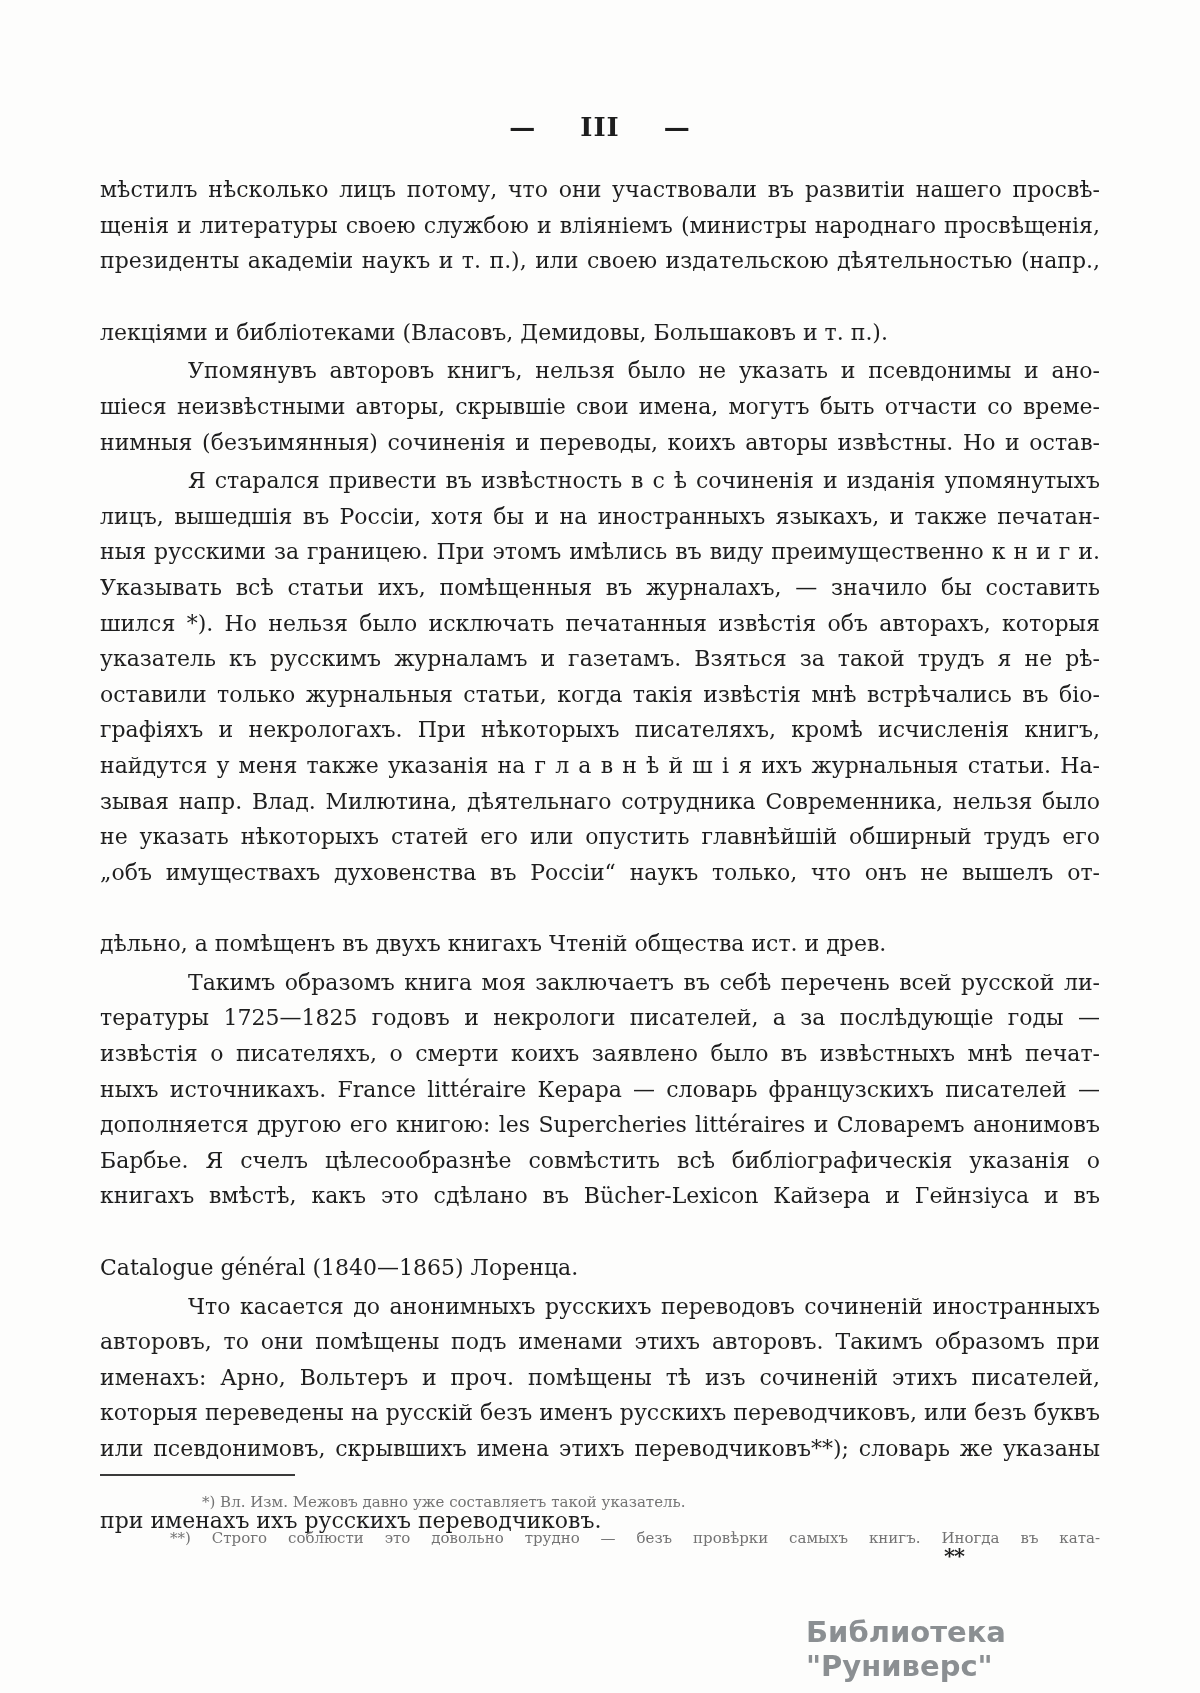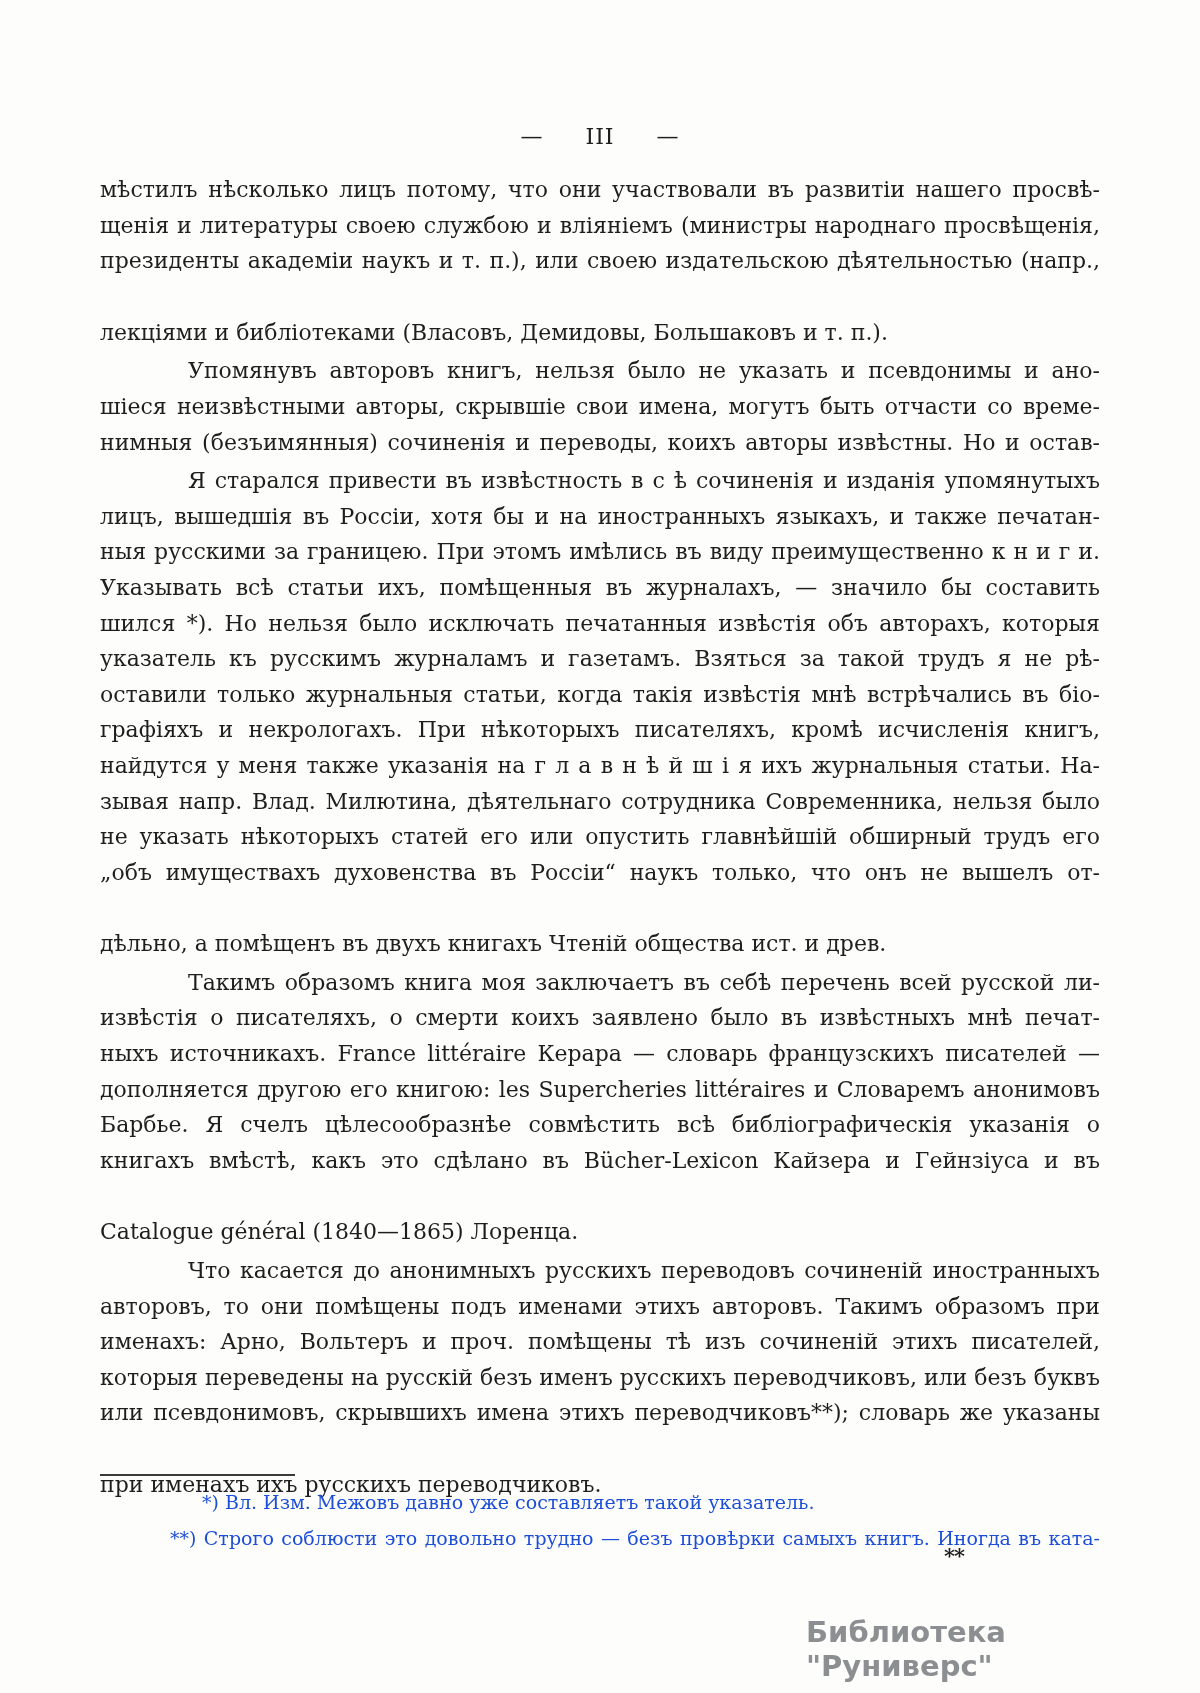--- a/index.html
+++ b/index.html
@@ -9,26 +9,26 @@
     width: 1200px;
     height: 1693px;
     background: #fdfdfc;
     font-family: "DejaVu Serif", "Liberation Serif", serif;
     color: #1e1e1e;
     overflow: hidden;
   }
 
   .page-number {
     position: absolute;
-    top: 124px;
+    top: 112px;
     left: 100px;
     width: 1000px;
     text-align: center;
-    font-size: 22px;
-    font-weight: normal;
+    font-size: 26px;
+    font-weight: bold;
     word-spacing: 34px;
     letter-spacing: 1px;
   }
 
   .body-text {
     position: absolute;
     top: 172px;
     left: 100px;
     width: 1000px;
   }
@@ -54,23 +54,23 @@
     background: #3a3a3a;
   }
 
   .footnotes {
     position: absolute;
     top: 1484px;
     left: 100px;
     width: 1000px;
   }
   .footnote {
-    font-size: 19px;
+    font-size: 15px;
     line-height: 36px;
-    color: #1d4ed8;
+    color: #737373;
   }
   .footnote.fn1 { padding-left: 102px; }
   .footnote.fn2 {
     padding-left: 70px;
     text-align: justify;
     text-align-last: justify;
   }
 
   .sig-mark {
     position: absolute;
@@ -120,20 +120,21 @@
         <div class="line">оставили только журнальныя статьи, когда такія извѣстія мнѣ встрѣчались въ біо-</div>
         <div class="line">графіяхъ и некрологахъ.  При нѣкоторыхъ писателяхъ, кромѣ исчисленія книгъ,</div>
         <div class="line">найдутся у меня также указанія на г л а в н ѣ й ш і я  ихъ журнальныя статьи.  На-</div>
         <div class="line">зывая напр. Влад. Милютина, дѣятельнаго сотрудника Современника, нельзя было</div>
         <div class="line">не указать нѣкоторыхъ статей его или опустить главнѣйшій обширный трудъ его</div>
         <div class="line">„объ имуществахъ духовенства въ Россіи“ наукъ только, что онъ не вышелъ от-</div>
         <div class="line last">дѣльно, а помѣщенъ въ двухъ книгахъ Чтеній общества ист. и древ.</div>
       </div>
       <div class="paragraph">
         <div class="line indent">Такимъ образомъ книга моя заключаетъ въ себѣ перечень всей русской ли-</div>
+        <div class="line">тературы 1725—1825 годовъ и некрологи писателей, а за послѣдующіе годы —</div>
         <div class="line">извѣстія о писателяхъ, о смерти коихъ заявлено было въ извѣстныхъ мнѣ печат-</div>
         <div class="line">ныхъ источникахъ.  France littéraire Керара — словарь французскихъ писателей —</div>
         <div class="line">дополняется другою его книгою: les Supercheries littéraires и Словаремъ анонимовъ</div>
         <div class="line">Барбье.  Я счелъ цѣлесообразнѣе совмѣстить всѣ библіографическія указанія о</div>
         <div class="line">книгахъ вмѣстѣ, какъ это сдѣлано въ Bücher-Lexicon Кайзера и Гейнзіуса и въ</div>
         <div class="line last">Catalogue général (1840—1865) Лоренца.</div>
       </div>
       <div class="paragraph">
         <div class="line indent">Что касается до анонимныхъ русскихъ переводовъ сочиненій иностранныхъ</div>
         <div class="line">авторовъ, то они помѣщены подъ именами этихъ авторовъ.  Такимъ образомъ при</div>

